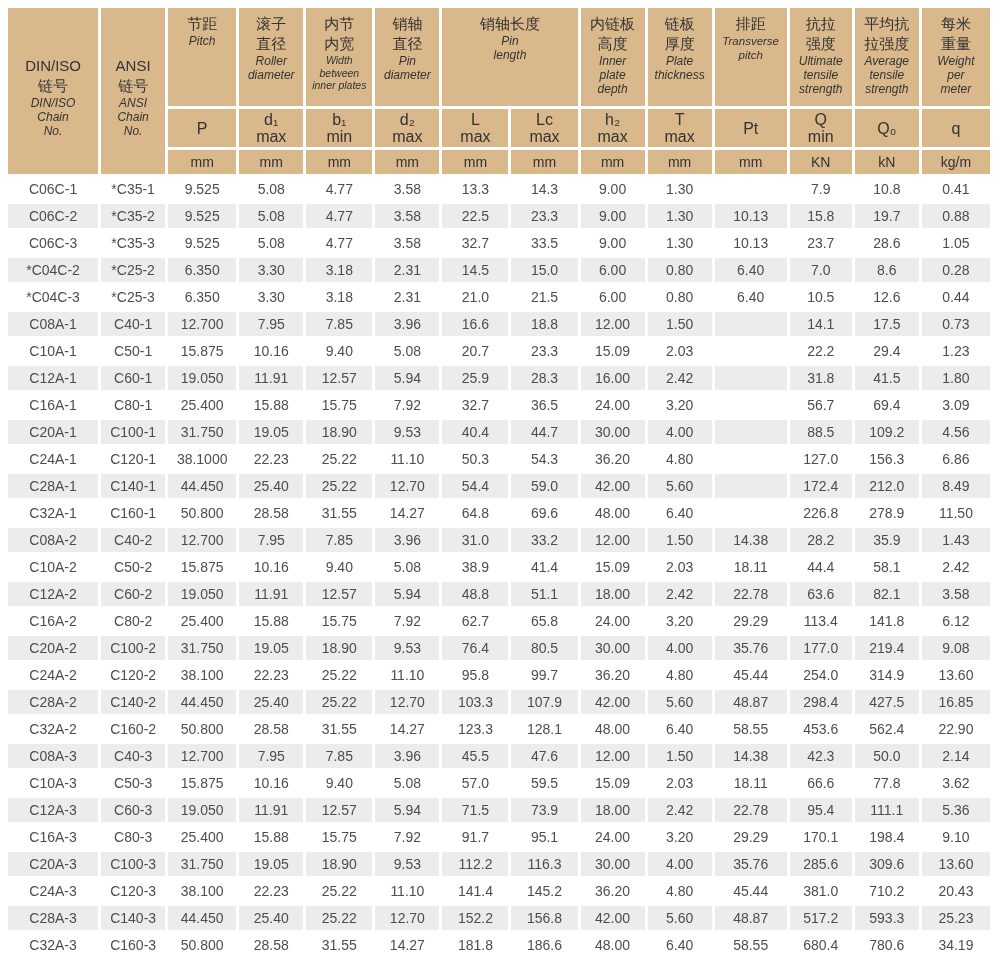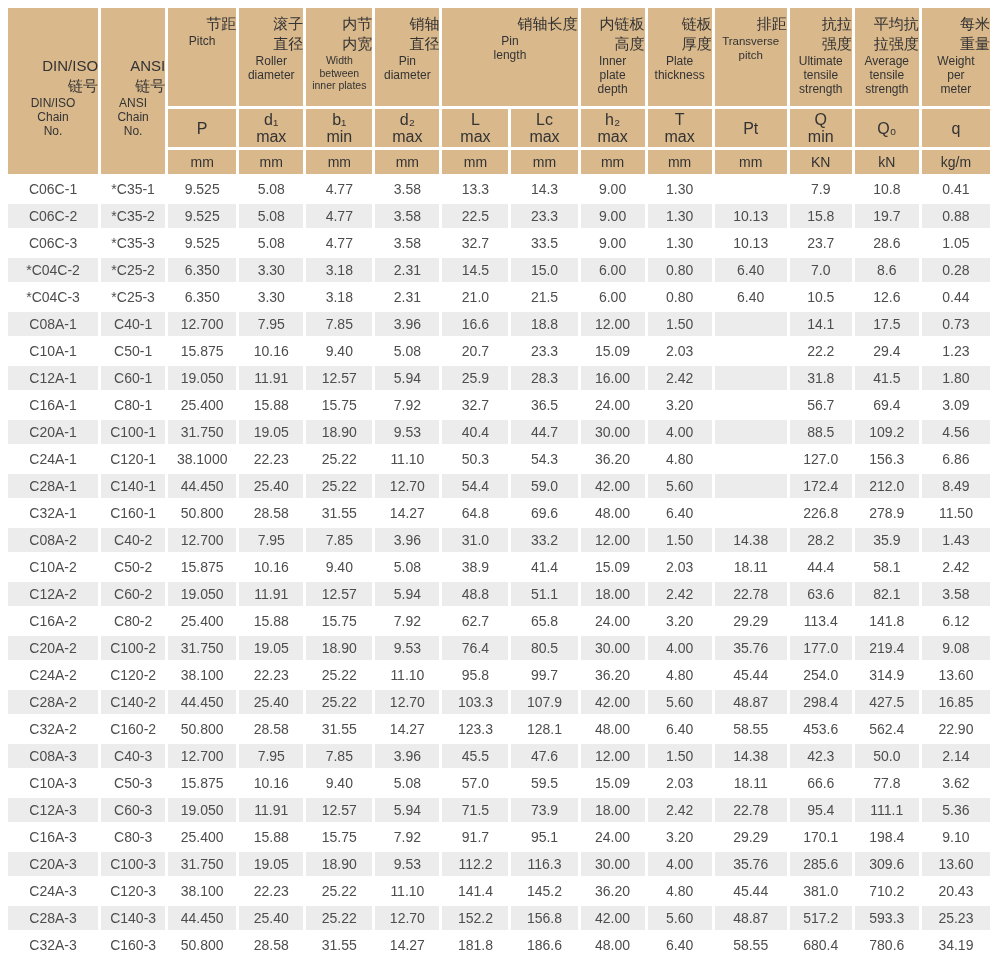--- a/index.html
+++ b/index.html
@@ -41,25 +41,25 @@
     padding-top: 6px;
     height: 92px;
   }
   th.hdr-span {
     vertical-align: middle;
     padding-top: 12px;
   }
   .hdr-top .zh {
     font-size: 15px;
     line-height: 20px;
-    text-align: right;
   }
   .hdr-top .en {
     font-size: 12px;
     line-height: 14px;
+    font-style: italic;
   }
   th.hdr-inner-width .en { font-size: 10.5px; line-height: 12.5px; }
   th.hdr-transverse-pitch .en { font-size: 11.5px; line-height: 14px; }
   th.sym {
     height: 38px;
     vertical-align: middle;
     font-size: 16px;
     line-height: 17px;
   }
   th.unit {

